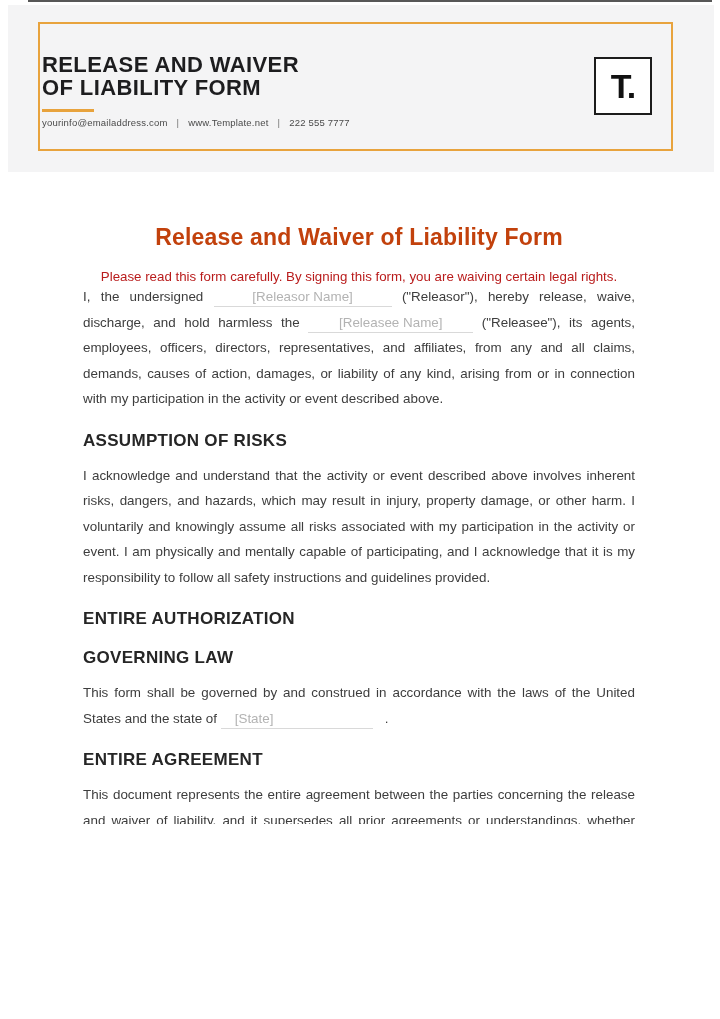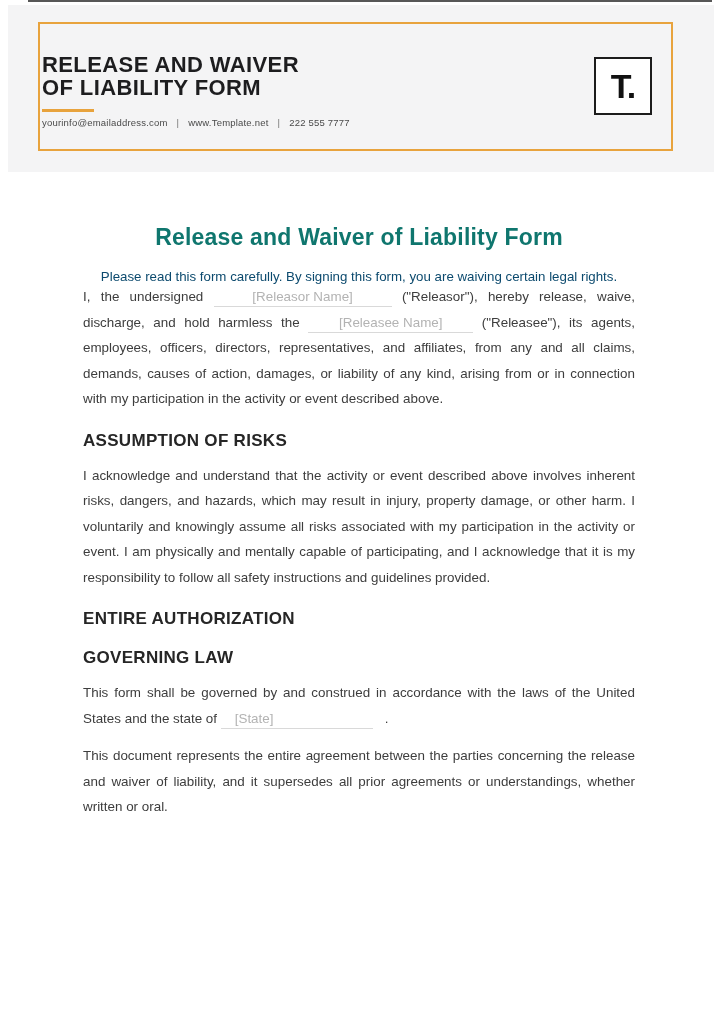--- a/index.html
+++ b/index.html
@@ -58,25 +58,25 @@
     letter-spacing:-1px;
   }
 
   
   .doc{
     position:absolute;top:172px;left:0;right:0;
     padding:0 85px 0 83px;
   }
   .doc-title{
     margin-top:52px;text-align:center;
-    font-size:23px;font-weight:bold;color:#0f766e;letter-spacing:.2px;
+    font-size:23px;font-weight:bold;color:#c2410c;letter-spacing:.2px;
   }
   .intro{
     margin-top:18px;text-align:center;
-    font-size:13.3px;color:#0c4a6e;
+    font-size:13.3px;color:#b91c1c;
   }
   .body-text{
     font-size:13.4px;line-height:25.5px;color:var(--body-text);
     text-align:justify;
   }
   .opening{}
   .section-heading{
     margin-top:19px;
     font-size:17px;font-weight:bold;color:var(--heading-text);letter-spacing:.3px;
   }
@@ -129,16 +129,17 @@
     <p class="body-text section-body">I acknowledge and understand that the activity or event described above involves inherent risks, dangers, and hazards, which may result in injury, property damage, or other harm. I voluntarily and knowingly assume all risks associated with my participation in the activity or event. I am physically and mentally capable of participating, and I acknowledge that it is my responsibility to follow all safety instructions and guidelines provided.</p>
 
     <h2 class="section-heading">ENTIRE AUTHORIZATION</h2>
 
     <h2 class="section-heading">GOVERNING LAW</h2>
     <p class="body-text section-body">
       <span>This form shall be governed by and construed in accordance with the laws of the United States and the state of</span>
       <span class="placeholder ph-state">[State]</span><span class="period">.</span>
     </p>
 
+    <h2 class="section-heading">ENTIRE AGREEMENT</h2>
     <p class="body-text section-body">This document represents the entire agreement between the parties concerning the release and waiver of liability, and it supersedes all prior agreements or understandings, whether written or oral.</p>
 
   </main>
 </div>
 
 </body></html>

